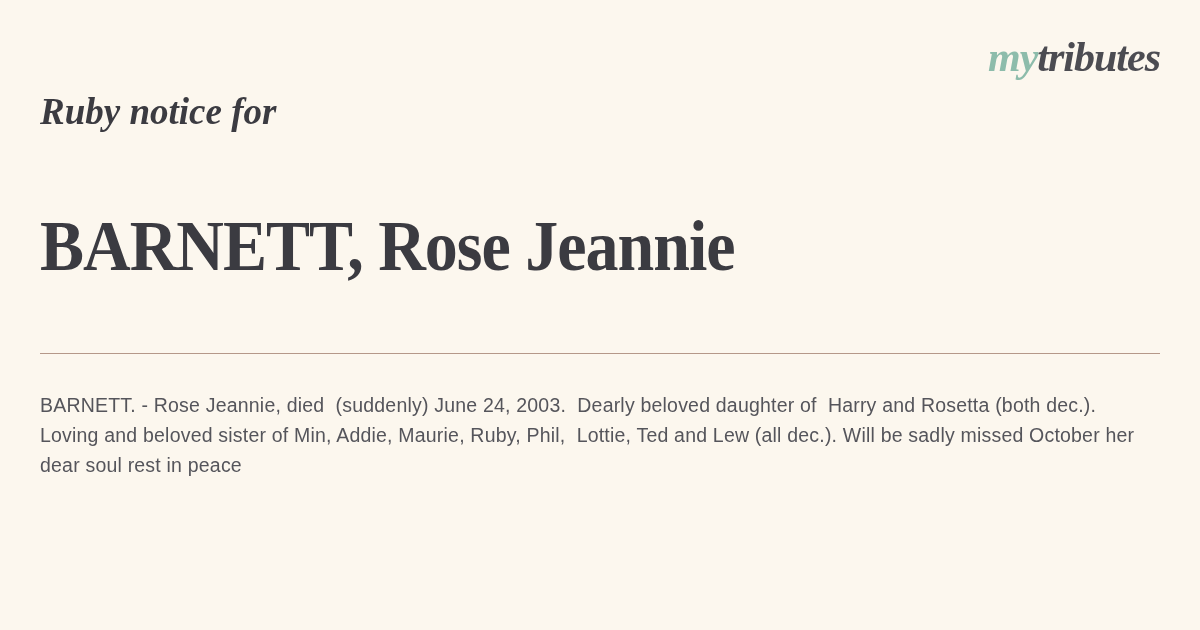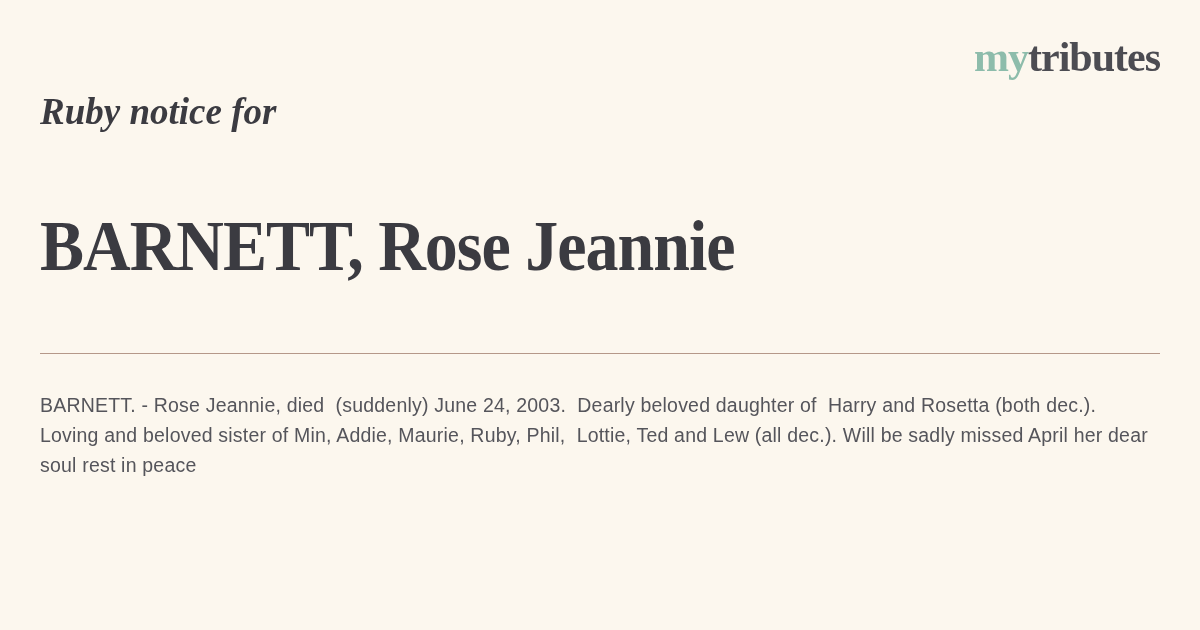--- a/index.html
+++ b/index.html
@@ -27,20 +27,21 @@
     padding: 0 40px;
   }
   .logo-row {
     position: absolute;
     top: 36px;
     right: 40px;
     text-align: right;
   }
   .logo {
     font-family: "Liberation Serif", serif;
+    font-style: italic;
     font-weight: 700;
     font-size: 42px;
     line-height: 1;
     letter-spacing: -1px;
     text-decoration: none;
     cursor: pointer;
   }
   .logo .my { color: var(--logo-my); }
   .logo .tributes { color: var(--logo-tributes); }
   .eyebrow {
@@ -99,15 +100,15 @@
       <span class="my">my</span><span class="tributes">tributes</span>
     </a>
   </div>
 
   <div class="eyebrow">Ruby notice for</div>
 
   <h1 class="name-heading">BARNETT, Rose Jeannie</h1>
 
   <hr class="divider">
 
-  <p class="notice-body">BARNETT. - Rose Jeannie, died  (suddenly) June 24, 2003.  Dearly beloved daughter of  Harry and Rosetta (both dec.).  Loving and beloved sister of Min, Addie, Maurie, Ruby, Phil,  Lottie, Ted and Lew (all dec.). Will be sadly missed April her dear soul rest in peace</p>
+  <p class="notice-body">BARNETT. - Rose Jeannie, died  (suddenly) June 24, 2003.  Dearly beloved daughter of  Harry and Rosetta (both dec.).  Loving and beloved sister of Min, Addie, Maurie, Ruby, Phil,  Lottie, Ted and Lew (all dec.). Will be sadly missed October her dear soul rest in peace</p>
 
 </div>
 
 </body></html>

